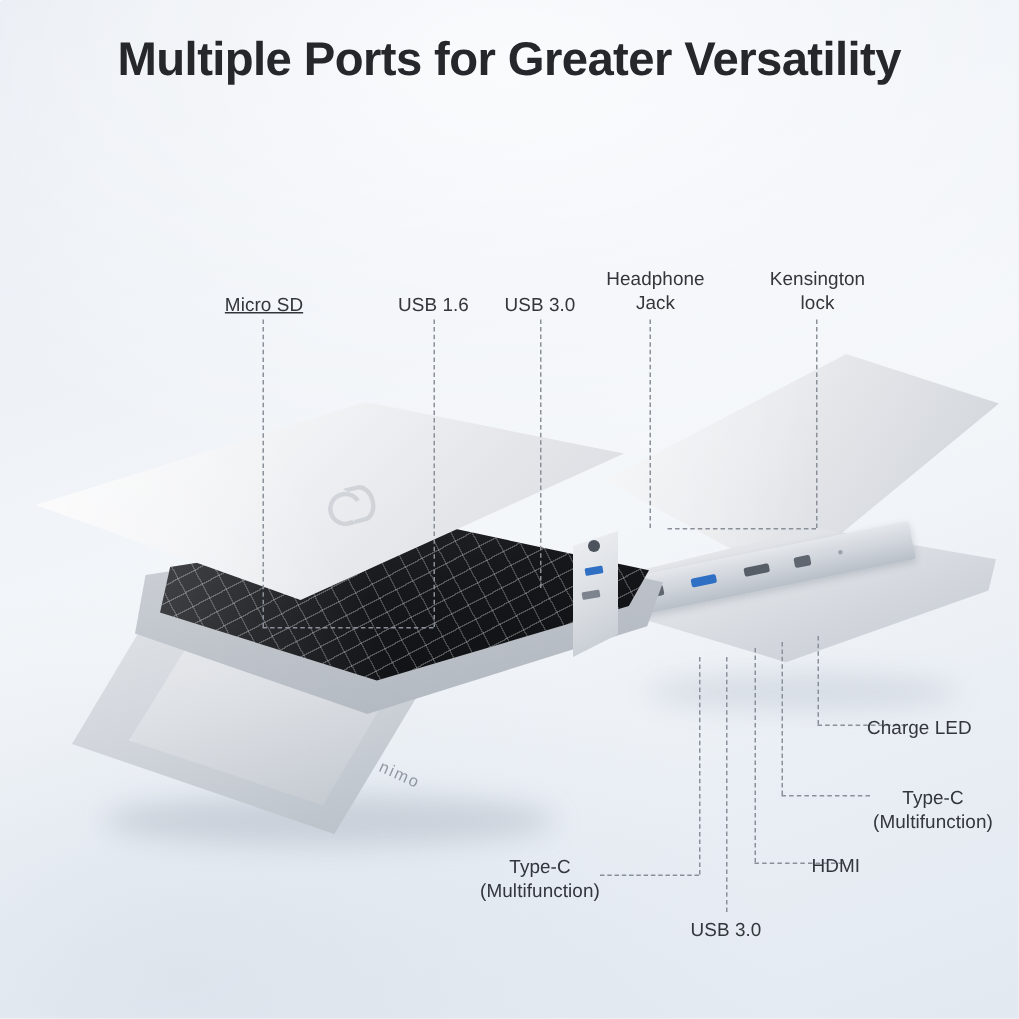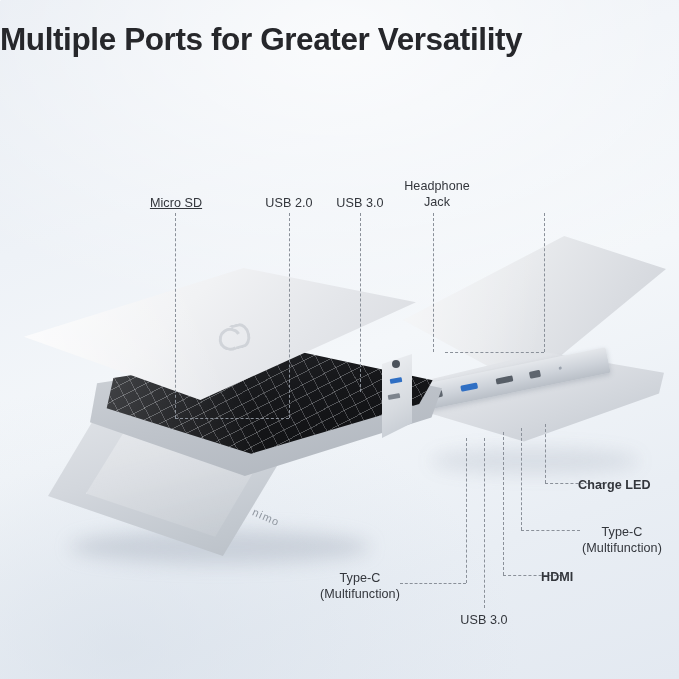--- a/index.html
+++ b/index.html
@@ -16,37 +16,37 @@
   }
   
   #stage:before{
     content:"";position:absolute;inset:0;pointer-events:none;
     background:
       radial-gradient(120% 70% at 50% 6%, rgba(255,255,255,.75), rgba(255,255,255,0) 60%),
       radial-gradient(90% 60% at 18% 96%, rgba(210,219,230,.55), rgba(255,255,255,0) 65%);
   }
 
   
-  .hdr{position:absolute;left:0;right:0;top:22px;z-index:6;}
+  .hdr{position:absolute;left:0;right:0;top:22px;text-align:center;z-index:6;}
   .title{
     font-size:31.5px;font-weight:700;letter-spacing:-.4px;color:#26272b;
     line-height:1.08;white-space:nowrap;
   }
   .subtitle{
     margin-top:10px;font-size:17.5px;font-weight:400;color:#2f3135;
     letter-spacing:.1px;white-space:nowrap;
   }
 
   
   .lbl{
     position:absolute;z-index:7;color:#33363c;font-size:12.6px;
     line-height:1.28;white-space:pre-line;letter-spacing:.05px;
   }
   .lbl.c{text-align:center;transform:translateX(-50%);}
-  .lbl.l{text-align:right;font-weight:bold;}
+  .lbl.l{text-align:right;}
 
   
   .ln{position:absolute;z-index:5;}
   .v{width:0;border-left:1px dashed #8a9099;}
   .h{height:0;border-top:1px dashed #8a9099;}
 
   
   .lap{position:absolute;}
 
   
@@ -200,24 +200,26 @@
   <div class="ln v" style="left:503px;top:432px;height:143px;"></div>
   <div class="ln h" style="left:503px;top:575px;width:59px;"></div>
 
   <div class="ln v" style="left:521px;top:428px;height:102px;"></div>
   <div class="ln h" style="left:521px;top:530px;width:59px;"></div>
 
   <div class="ln v" style="left:545px;top:424px;height:59px;"></div>
   <div class="ln h" style="left:545px;top:483px;width:59px;"></div>
 
   <div class="lbl c" style="left:176px;top:195px;text-decoration:underline;">Micro SD</div>
-  <div class="lbl c" style="left:289px;top:195px;">USB 2.0</div>
+  <div class="lbl c" style="left:289px;top:195px;">USB 1.6</div>
   <div class="lbl c" style="left:360px;top:195px;">USB 3.0</div>
   <div class="lbl c" style="left:437px;top:178px;">Headphone
 Jack</div>
+  <div class="lbl c" style="left:545px;top:178px;">Kensington
+lock</div>
 
   <div class="lbl l" style="left:578px;top:477px;">Charge LED</div>
   <div class="lbl c" style="left:622px;top:524px;">Type-C
 (Multifunction)</div>
   <div class="lbl l" style="left:541px;top:569px;">HDMI</div>
 
   <div class="lbl c" style="left:360px;top:570px;">Type-C
 (Multifunction)</div>
   <div class="lbl c" style="left:484px;top:612px;">USB 3.0</div>
 

